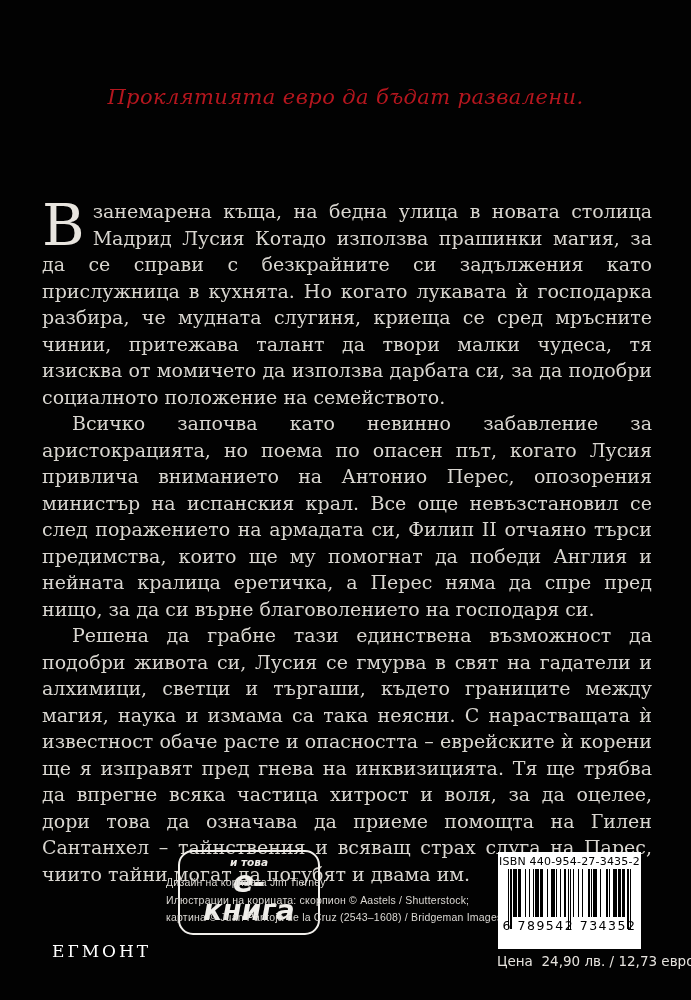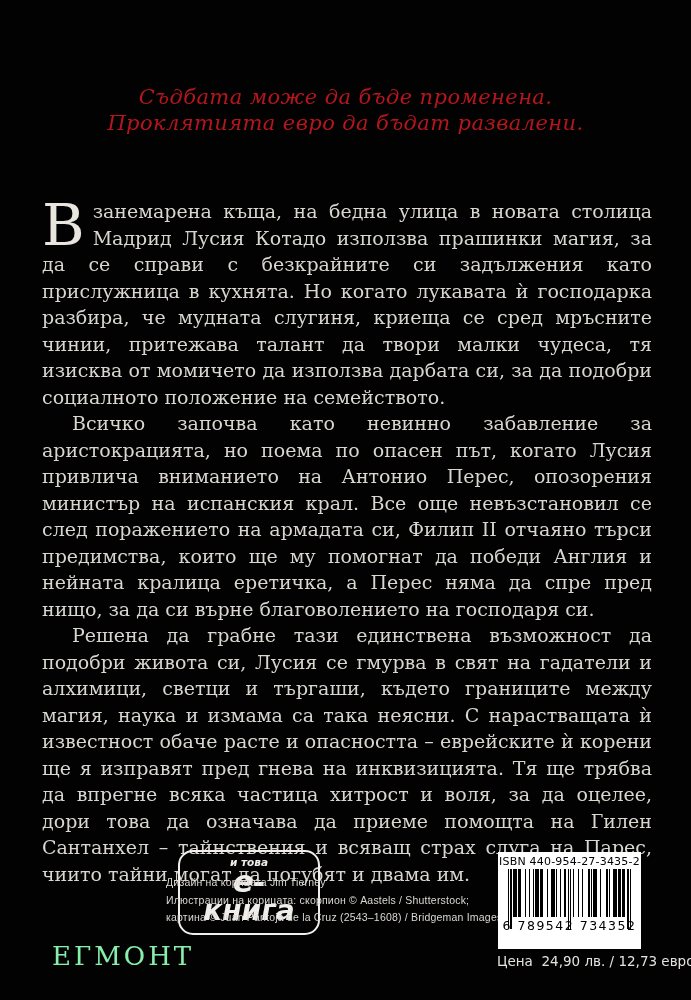--- a/index.html
+++ b/index.html
@@ -38,21 +38,21 @@
   .badge-big{font-size:31px;}
   .badge-rest{font-size:28px;}
   
   .credits{
     position:absolute;left:166px;top:874px;
     color:#dcd9d4;font-family:Liberation Sans, sans-serif;
     font-size:10.5px;line-height:17.5px;letter-spacing:0.2px;
   }
   .publisher{
     position:absolute;left:52px;top:941px;
-    color:#86efac;font-size:26px;letter-spacing:3px;
+    color:#ffffff;font-size:17px;letter-spacing:3px;
     font-family:"DejaVu Serif", serif;
   }
   
   .barcode{
     position:absolute;left:498px;top:852px;width:143px;height:97px;
     background:#ffffff;color:#000;text-align:center;
     font-family:"DejaVu Sans", sans-serif;
   }
   .isbn{font-size:11px;padding-top:3px;letter-spacing:0.2px;}
   .bars{display:flex;justify-content:center;align-items:flex-start;height:62px;margin-top:1px;}
@@ -61,21 +61,20 @@
   .price{
     position:absolute;left:497px;top:953px;
     color:#e6e3de;font-family:"DejaVu Sans", sans-serif;
     font-size:13.5px;white-space:pre;
   }
 </style>
 </head>
 <body>
 
 <div class="tagline">
-  <div>Съдбата може да бъде променена.</div>
   <div>Проклятията евро да бъдат развалени.</div>
 </div>
 
 <div class="synopsis">
   <p><span class="dropcap">В</span><span>занемарена къща, на бедна улица в новата столица Мадрид Лусия Котадо използва прашинки магия, за да се справи с безкрайните си задължения като прислужница в кухнята. Но когато лукавата ѝ господарка разбира, че мудната слугиня, криеща се сред мръсните чинии, притежава талант да твори малки чудеса, тя изисква от момичето да използва дарбата си, за да подобри социалното положение на семейството.</span></p>
   <p class="indent">Всичко започва като невинно забавление за аристокрацията, но поема по опасен път, когато Лусия привлича вниманието на Антонио Перес, опозорения министър на испанския крал. Все още невъзстановил се след поражението на армадата си, Филип II отчаяно търси предимства, които ще му помогнат да победи Англия и нейната кралица еретичка, а Перес няма да спре пред нищо, за да си върне благоволението на господаря си.</p>
   <p class="indent">Решена да грабне тази единствена възможност да подобри живота си, Лусия се гмурва в свят на гадатели и алхимици, светци и търгаши, където границите между магия, наука и измама са така неясни. С нарастващата ѝ известност обаче расте и опасността – еврейските ѝ корени ще я изправят пред гнева на инквизицията. Тя ще трябва да впрегне всяка частица хитрост и воля, за да оцелее, дори това да означава да приеме помощта на Гилен Сантанхел – тайнствения и всяващ страх слуга на Парес, чиито тайни могат да погубят и двама им.</p>
 </div>
 
 <div class="badge">

